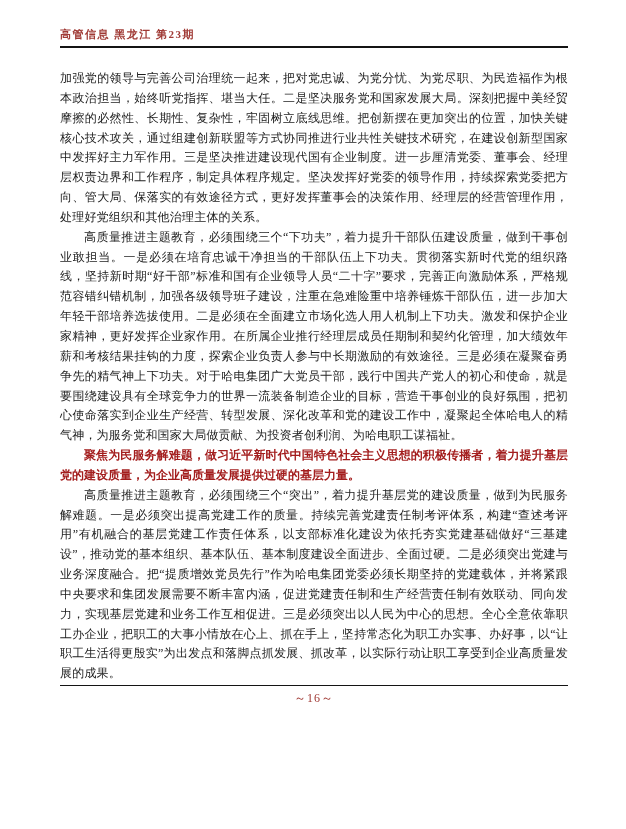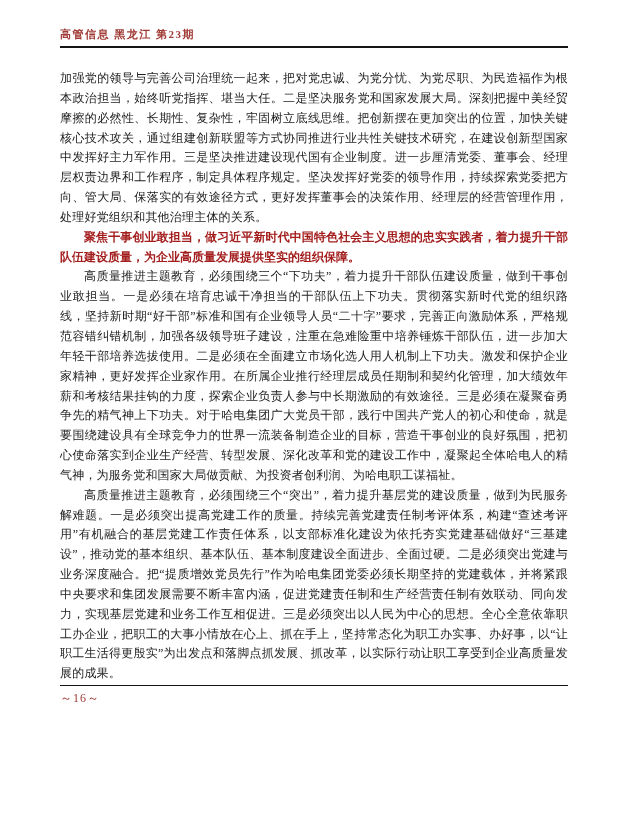--- a/index.html
+++ b/index.html
@@ -50,41 +50,41 @@
     font-family: "Liberation Sans", "DejaVu Sans", sans-serif;
     letter-spacing: 0px;
   }
   .page-footer { margin-top: 1px; }
   .footer-rule {
     height: 1px;
     background: var(--rule-black);
   }
   .footer-page-number {
     margin-top: 4px;
-    text-align: left;
+    text-align: center;
     font-size: 12px;
     letter-spacing: 1px;
     color: var(--header-accent);
     font-family: "Liberation Serif", "DejaVu Serif", serif;
   }
 </style>
 </head>
 <body>
 
 <div class="page">
 
   <div class="page-header">
     <div class="header-title">高管信息 黑龙江  第23期</div>
     <div class="header-rule"></div>
   </div>
 
   <div class="content">
     <p class="para-body">加强党的领导与完善公司治理统一起来，把对党忠诚、为党分忧、为党尽职、为民造福作为根本政治担当，始终听党指挥、堪当大任。二是坚决服务党和国家发展大局。深刻把握中美经贸摩擦的必然性、长期性、复杂性，牢固树立底线思维。把创新摆在更加突出的位置，加快关键核心技术攻关，通过组建创新联盟等方式协同推进行业共性关键技术研究，在建设创新型国家中发挥好主力军作用。三是坚决推进建设现代国有企业制度。进一步厘清党委、董事会、经理层权责边界和工作程序，制定具体程序规定。坚决发挥好党委的领导作用，持续探索党委把方向、管大局、保落实的有效途径方式，更好发挥董事会的决策作用、经理层的经营管理作用，处理好党组织和其他治理主体的关系。</p>
-    <p class="para-emphasis para-indent">聚焦干事创业敢担当，做习近平新时代中国特色社会主义思想的忠实实践者，着力提升干部队伍建设质量，为企业高质量发展提供坚实的组织保障。</p>
     <p class="para-body para-indent">高质量推进主题教育，必须围绕三个“下功夫”，着力提升干部队伍建设质量，做到干事创业敢担当。一是必须在培育忠诚干净担当的干部队伍上下功夫。贯彻落实新时代党的组织路线，坚持新时期“好干部”标准和国有企业领导人员“二十字”要求，完善正向激励体系，严格规范容错纠错机制，加强各级领导班子建设，注重在急难险重中培养锤炼干部队伍，进一步加大年轻干部培养选拔使用。二是必须在全面建立市场化选人用人机制上下功夫。激发和保护企业家精神，更好发挥企业家作用。在所属企业推行经理层成员任期制和契约化管理，加大绩效年薪和考核结果挂钩的力度，探索企业负责人参与中长期激励的有效途径。三是必须在凝聚奋勇争先的精气神上下功夫。对于哈电集团广大党员干部，践行中国共产党人的初心和使命，就是要围绕建设具有全球竞争力的世界一流装备制造企业的目标，营造干事创业的良好氛围，把初心使命落实到企业生产经营、转型发展、深化改革和党的建设工作中，凝聚起全体哈电人的精气神，为服务党和国家大局做贡献、为投资者创利润、为哈电职工谋福祉。</p>
+    <p class="para-emphasis para-indent">聚焦为民服务解难题，做习近平新时代中国特色社会主义思想的积极传播者，着力提升基层党的建设质量，为企业高质量发展提供过硬的基层力量。</p>
     <p class="para-body para-indent">高质量推进主题教育，必须围绕三个“突出”，着力提升基层党的建设质量，做到为民服务解难题。一是必须突出提高党建工作的质量。持续完善党建责任制考评体系，构建“查述考评用”有机融合的基层党建工作责任体系，以支部标准化建设为依托夯实党建基础做好“三基建设”，推动党的基本组织、基本队伍、基本制度建设全面进步、全面过硬。二是必须突出党建与业务深度融合。把“提质增效党员先行”作为哈电集团党委必须长期坚持的党建载体，并将紧跟中央要求和集团发展需要不断丰富内涵，促进党建责任制和生产经营责任制有效联动、同向发力，实现基层党建和业务工作互相促进。三是必须突出以人民为中心的思想。全心全意依靠职工办企业，把职工的大事小情放在心上、抓在手上，坚持常态化为职工办实事、办好事，以“让职工生活得更殷实”为出发点和落脚点抓发展、抓改革，以实际行动让职工享受到企业高质量发展的成果。</p>
   </div>
 
   <div class="page-footer">
     <div class="footer-rule"></div>
     <div class="footer-page-number">～16～</div>
   </div>
 
 </div>
 

